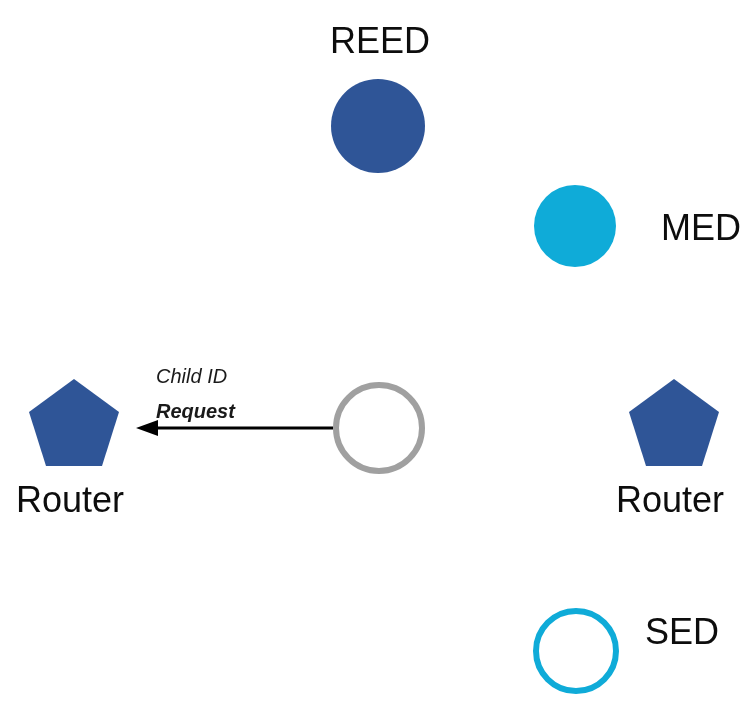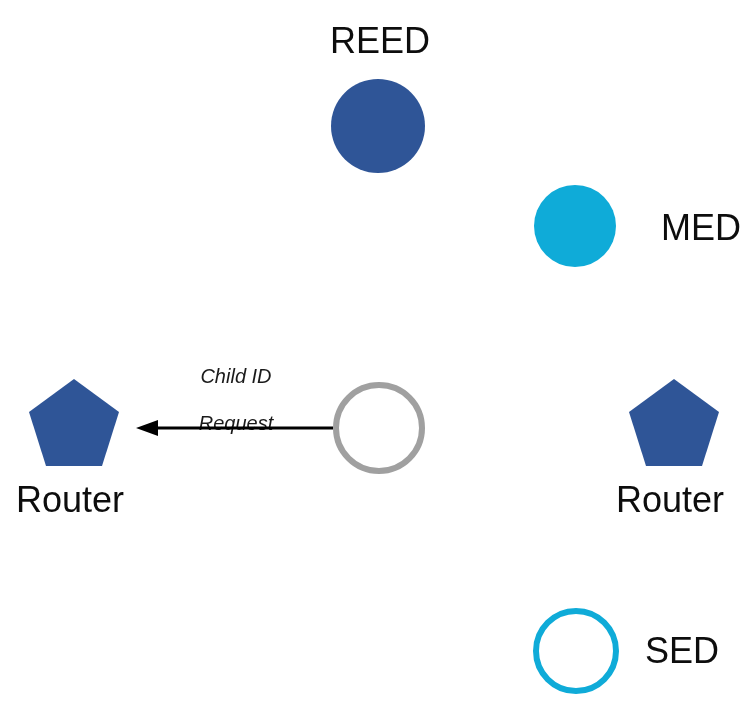--- a/index.html
+++ b/index.html
@@ -26,21 +26,21 @@
     white-space: nowrap;
     letter-spacing: 0px;
   }
   .edge-label {
     position: absolute;
     color: #1a1a1a;
     font-family: "Liberation Sans", sans-serif;
     font-style: italic;
     font-size: 20px;
     line-height: 25px;
-    text-align: center;
+    text-align: left;
     white-space: nowrap;
   }
   .shape-svg {
     position: absolute;
     display: block;
   }
   .edge-svg {
     position: absolute;
     display: block;
   }
@@ -62,36 +62,36 @@
 
   <div class="node-label" style="left:634px; top:209px;margin-left:27px;">MED</div>
 
   <svg class="shape-svg" style="left:28px; top:377px;" width="96" height="94" viewBox="0 0 96 94">
     <polygon points="46,2 91,35 74,89 18,89 1,35" fill="#2f5597"></polygon>
   </svg>
 
   <div class="node-label" style="left:16px; top:481px;">Router</div>
 
   <div class="edge-label" style="left:156px; top:364px; width:160px;">Child ID</div>
-  <div class="edge-label" style="left:156px; top:411px; width:160px;">Request</div>
+  <div class="edge-label" style="left:156px; top:399px; width:160px;font-weight:bold;">Request</div>
 
   <svg class="edge-svg" style="left:130px; top:410px;" width="205" height="36" viewBox="0 0 205 36">
     <line x1="26" y1="18" x2="203" y2="18" stroke="#000000" stroke-width="3"></line>
     <polygon points="6,18 28,10 28,26" fill="#000000"></polygon>
   </svg>
 
   <svg class="shape-svg" style="left:330px; top:378px;" width="102" height="100" viewBox="0 0 102 100">
     <circle cx="49" cy="50" r="43" fill="none" stroke="#a0a0a0" stroke-width="6"></circle>
   </svg>
 
   <svg class="shape-svg" style="left:628px; top:377px;" width="96" height="94" viewBox="0 0 96 94">
     <polygon points="46,2 91,35 74,89 18,89 1,35" fill="#2f5597"></polygon>
   </svg>
 
   <div class="node-label" style="left:616px; top:481px;">Router</div>
 
   <svg class="shape-svg" style="left:531px; top:606px;" width="90" height="90" viewBox="0 0 90 90">
     <circle cx="45" cy="45" r="40" fill="none" stroke="#0fabd8" stroke-width="6"></circle>
   </svg>
 
-  <div class="node-label" style="left:645px; top:632px;">SED</div>
+  <div class="node-label" style="left:645px; top:613px;">SED</div>
 
 </div>
 
 </body></html>

